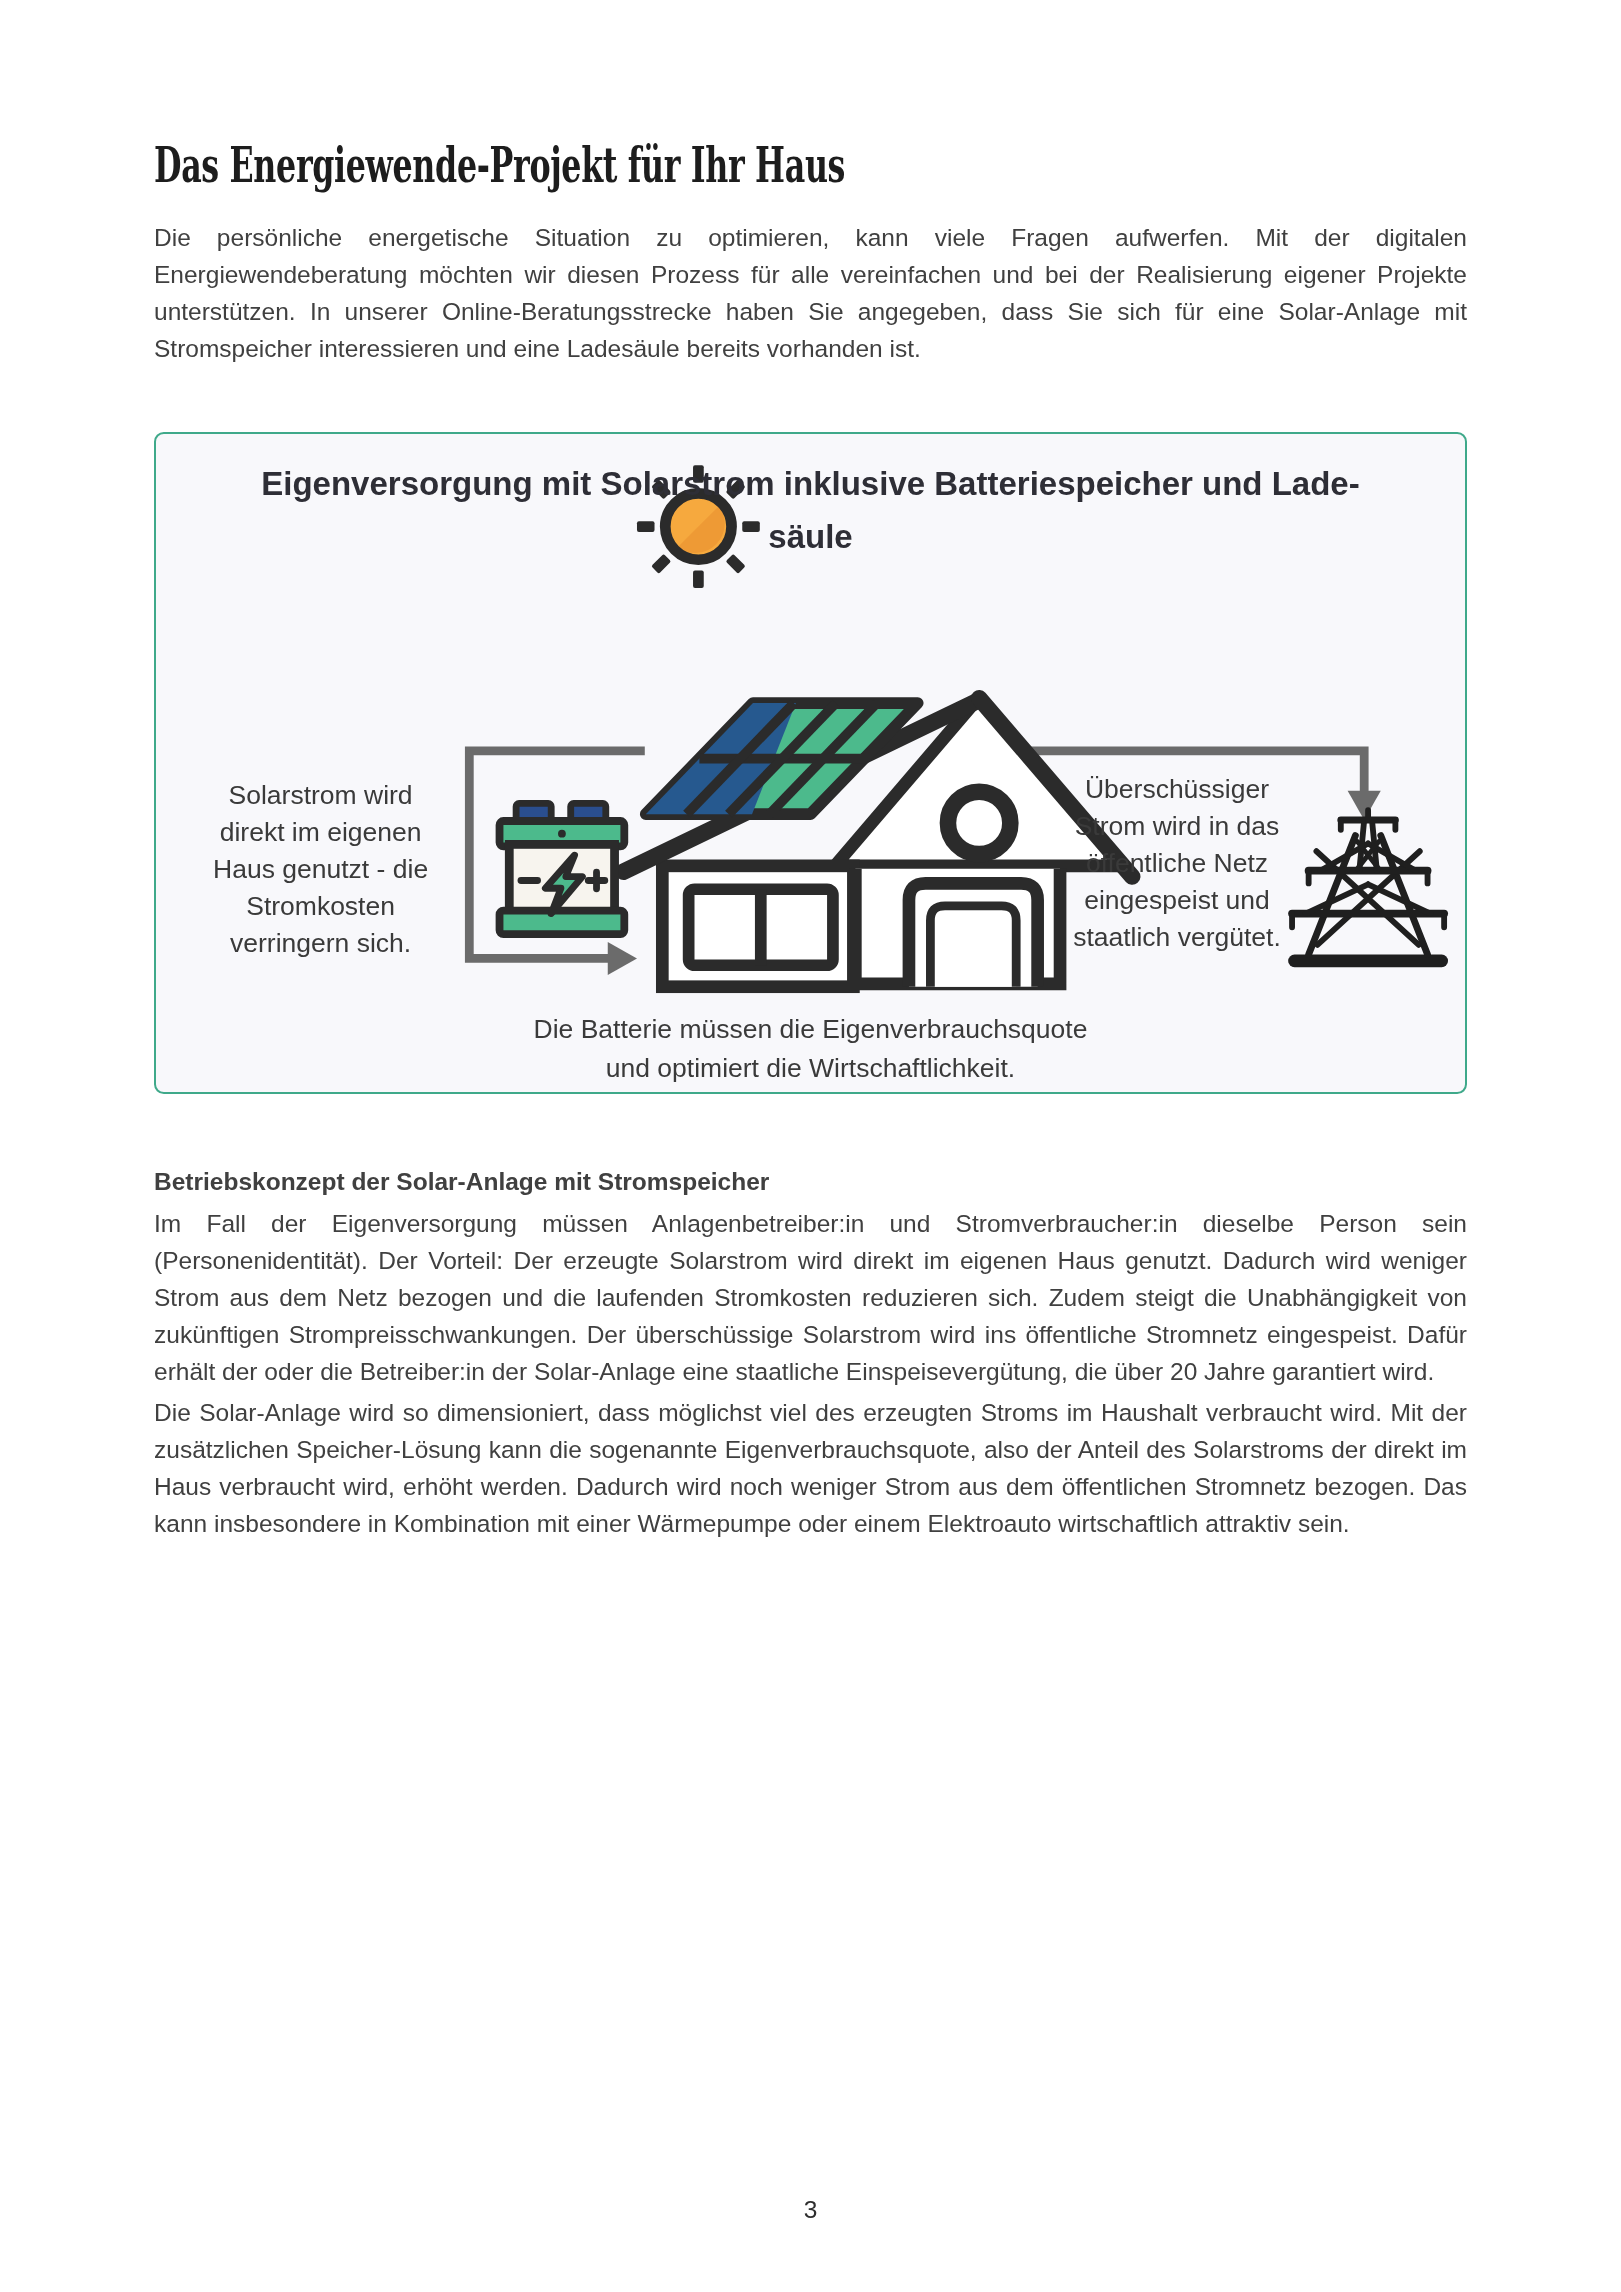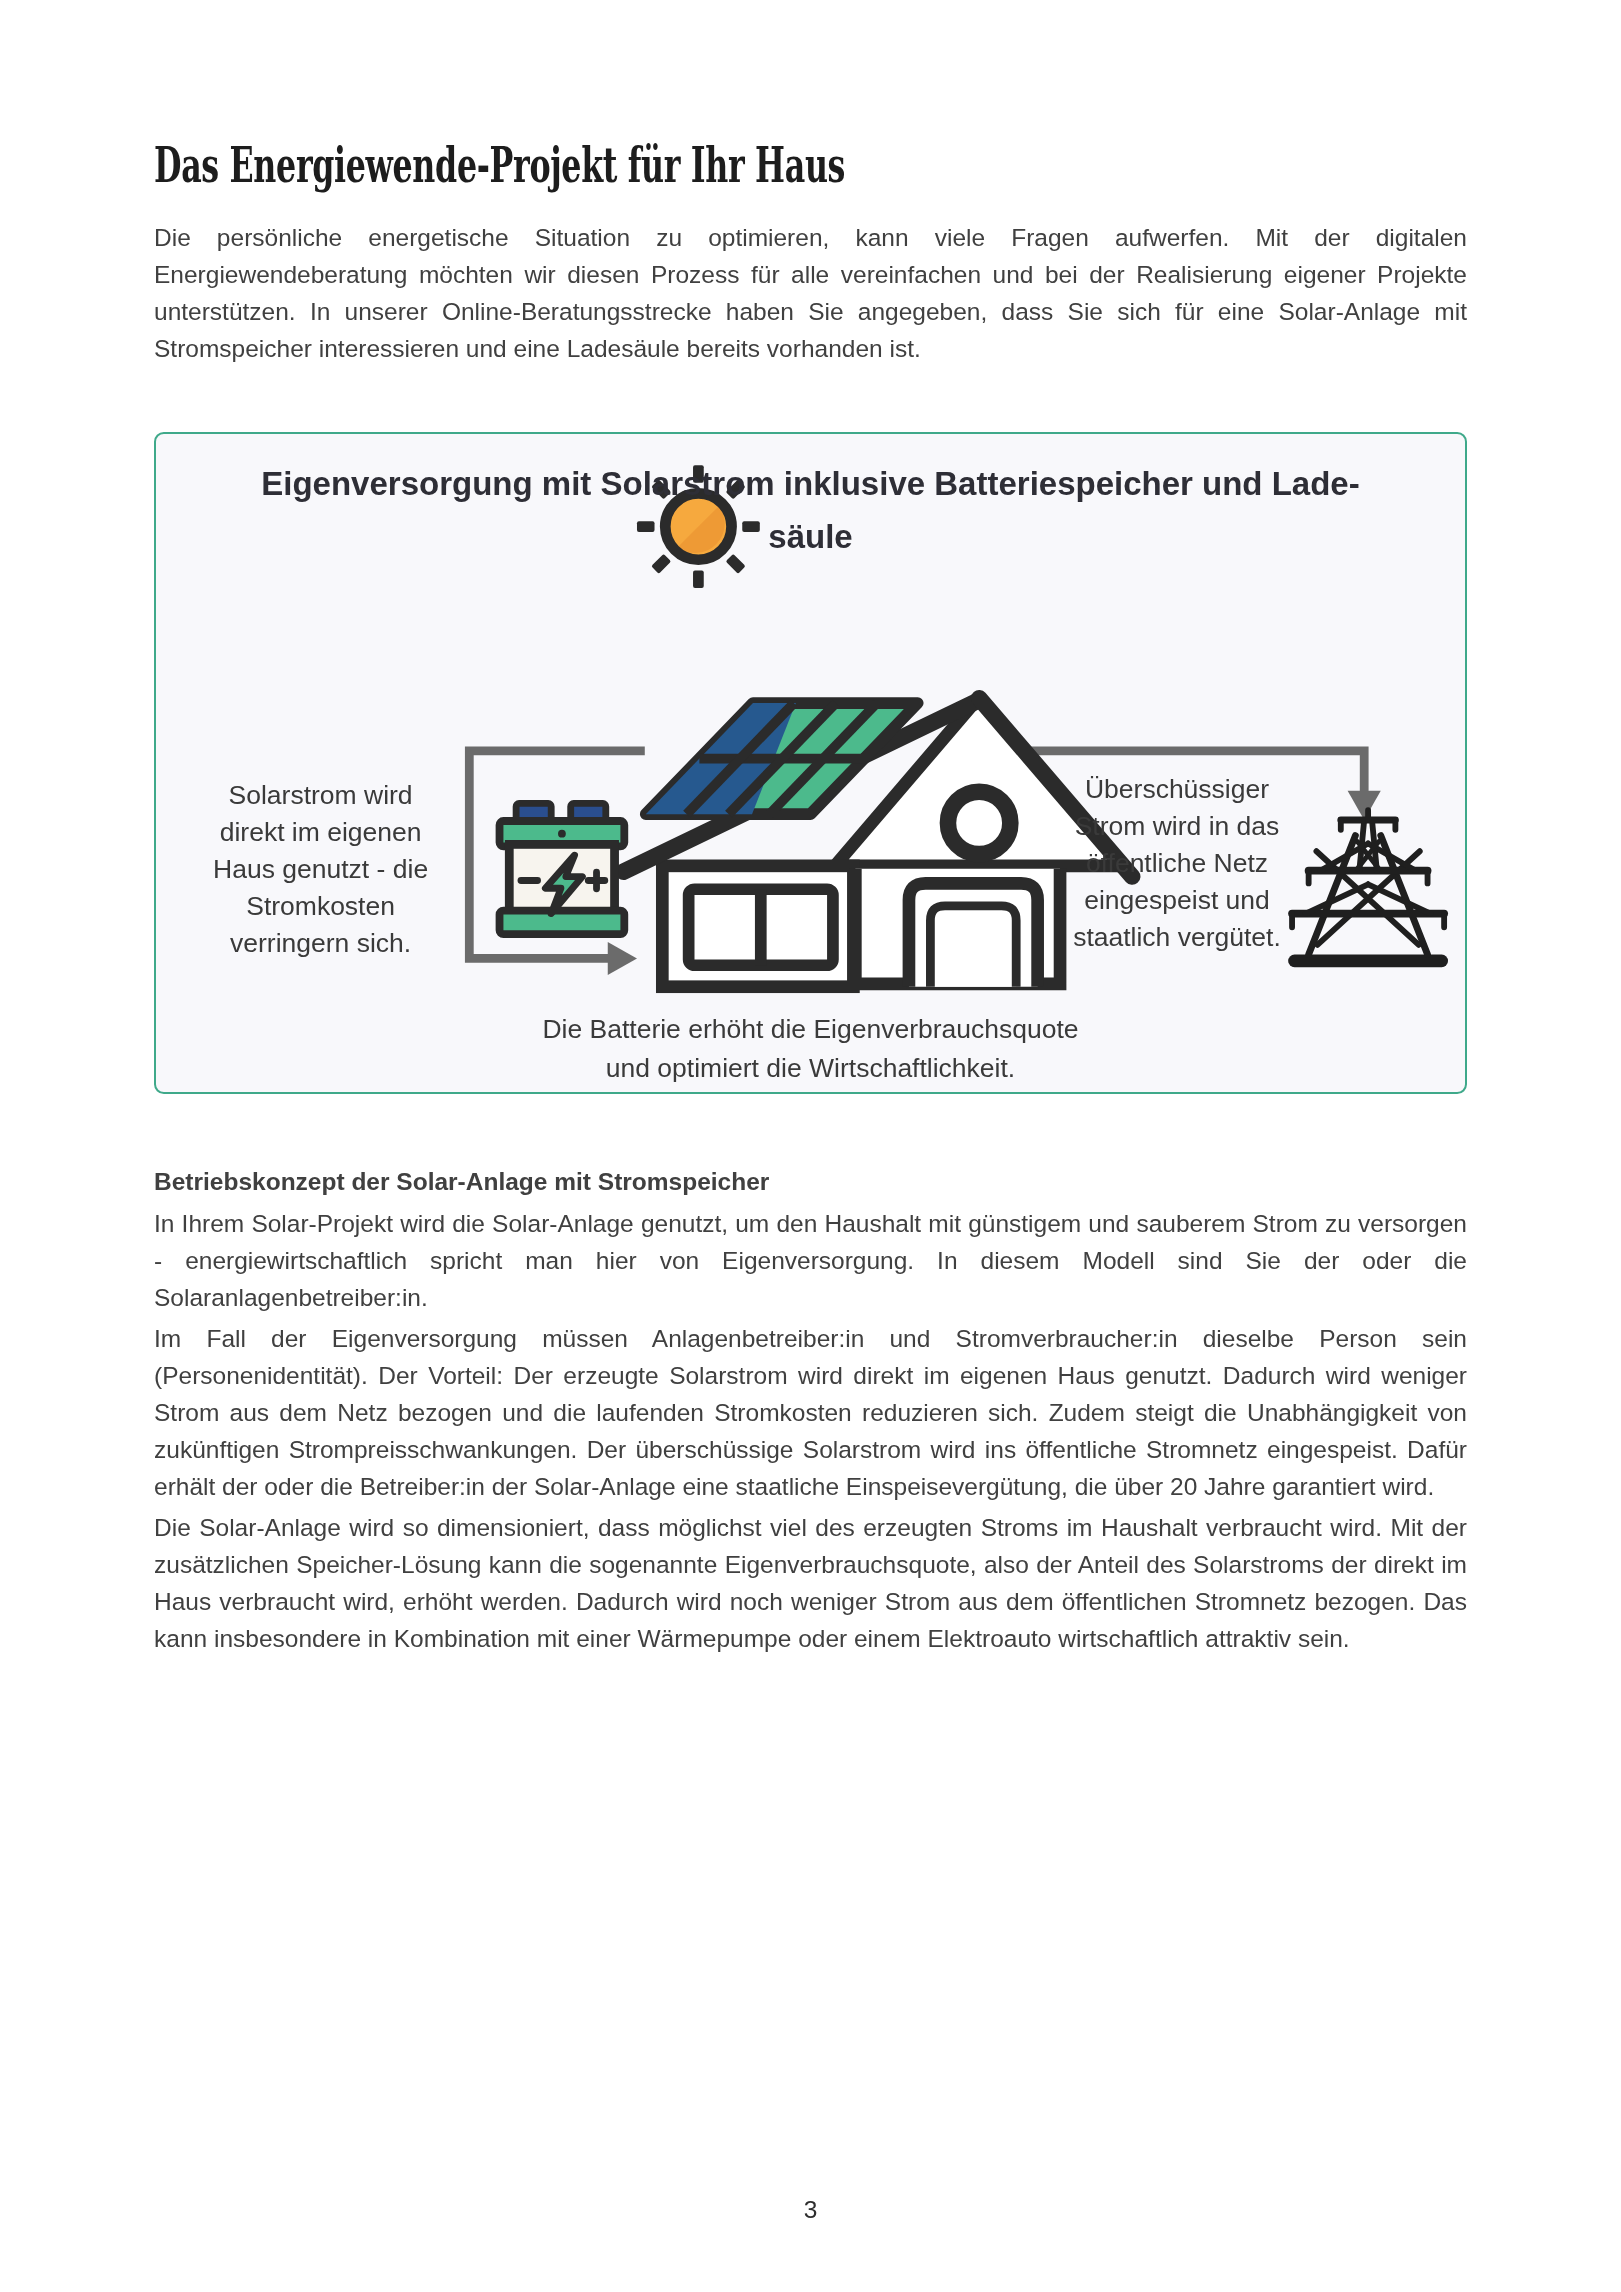--- a/index.html
+++ b/index.html
@@ -149,25 +149,24 @@
 Strom wird in das
 öffentliche Netz
 eingespeist und
 staatlich vergütet.</div>
     <div class="flow-label left">Solarstrom wird
 direkt im eigenen
 Haus genutzt - die
 Stromkosten
 verringern sich.</div>
 
-    <div class="illu-caption">Die Batterie erhöht die Eigenverbrauchsquote
+    <div class="illu-caption">Die Batterie müssen die Eigenverbrauchsquote
 und optimiert die Wirtschaftlichkeit.</div>
   </section>
 
   <h3 class="section-heading">Betriebskonzept der Solar-Anlage mit Stromspeicher</h3>
-  <p class="body-par">In Ihrem Solar-Projekt wird die Solar-Anlage genutzt, um den Haushalt mit günstigem und sauberem Strom zu versorgen - energiewirtschaftlich spricht man hier von Eigenversorgung. In diesem Modell sind Sie der oder die Solaranlagenbetreiber:in.</p>
   <p class="body-par">Im Fall der Eigenversorgung müssen Anlagenbetreiber:in und Stromverbraucher:in dieselbe Person sein (Personenidentität). Der Vorteil: Der erzeugte Solarstrom wird direkt im eigenen Haus genutzt. Dadurch wird weniger Strom aus dem Netz bezogen und die laufenden Stromkosten reduzieren sich. Zudem steigt die Unabhängigkeit von zukünftigen Strompreisschwankungen. Der überschüssige Solarstrom wird ins öffentliche Stromnetz eingespeist. Dafür erhält der oder die Betreiber:in der Solar-Anlage eine staatliche Einspeisevergütung, die über 20 Jahre garantiert wird.</p>
   <p class="body-par">Die Solar-Anlage wird so dimensioniert, dass möglichst viel des erzeugten Stroms im Haushalt verbraucht wird. Mit der zusätzlichen Speicher-Lösung kann die sogenannte Eigenverbrauchsquote, also der Anteil des Solarstroms der direkt im Haus verbraucht wird, erhöht werden. Dadurch wird noch weniger Strom aus dem öffentlichen Stromnetz bezogen. Das kann insbesondere in Kombination mit einer Wärmepumpe oder einem Elektroauto wirtschaftlich attraktiv sein.</p>
 
 </div>
 
 <div class="pagenum">3</div>
 
 
 </body></html>

